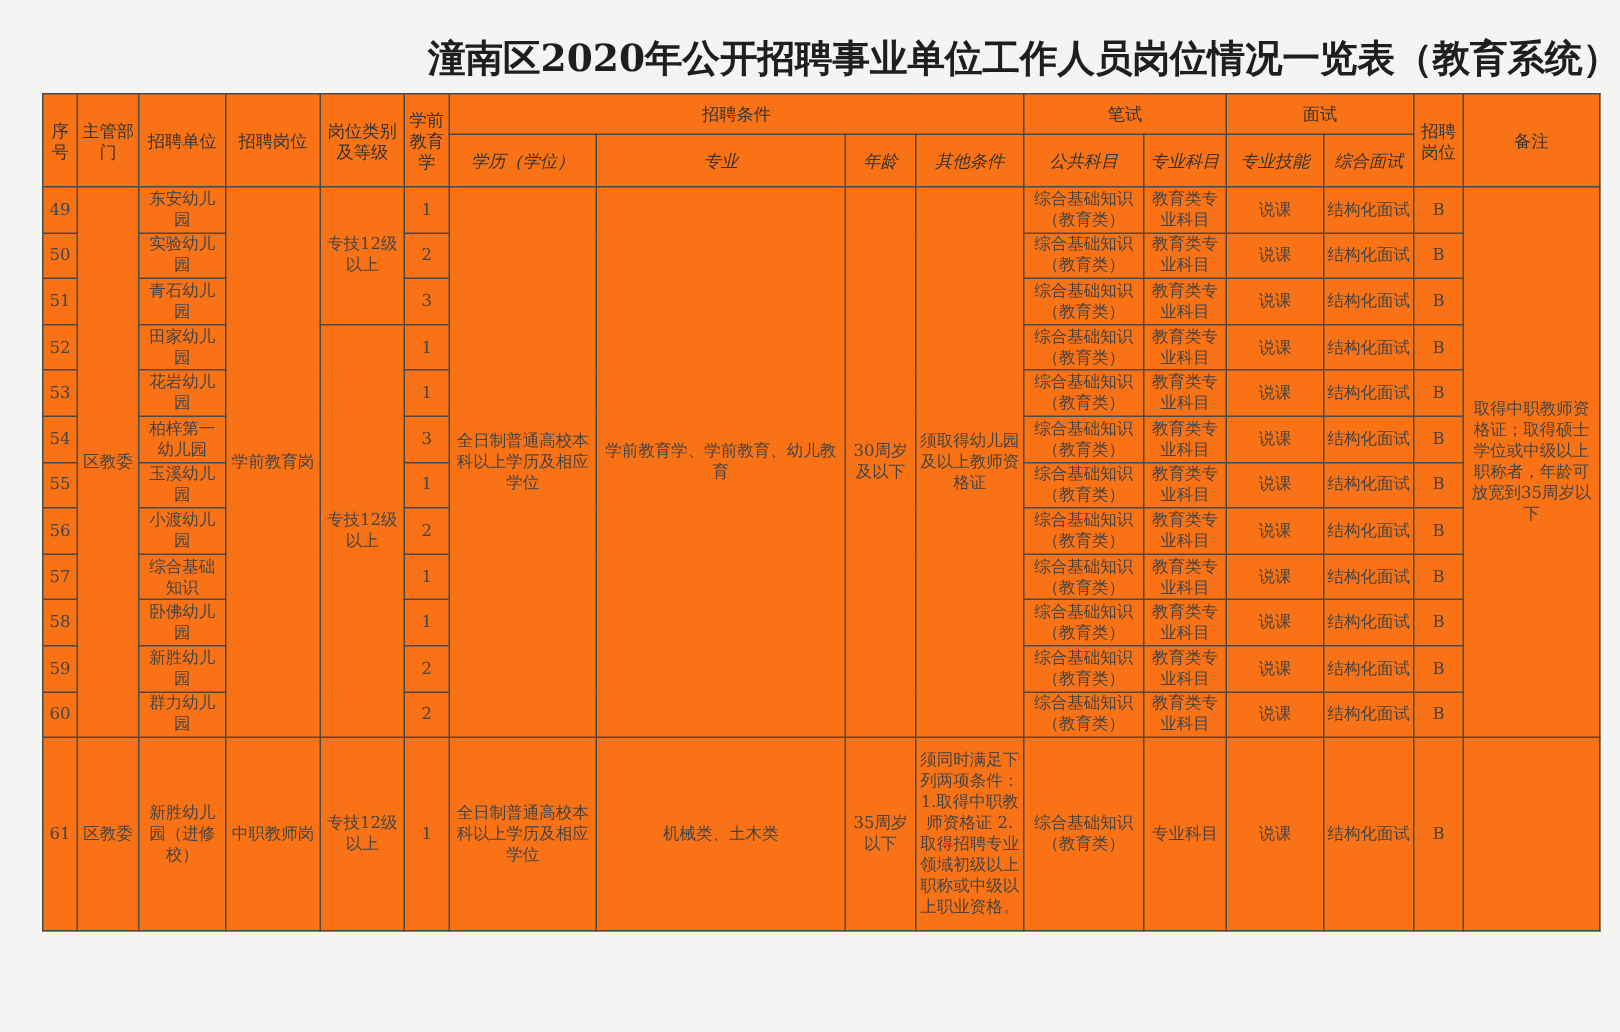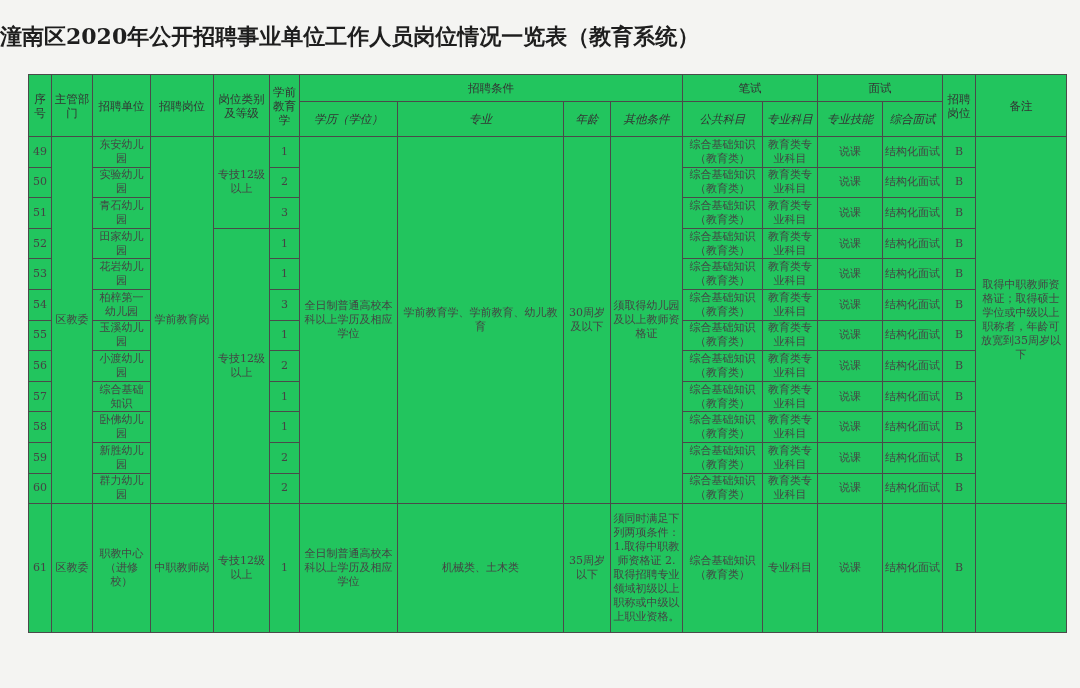--- a/index.html
+++ b/index.html
@@ -4,27 +4,27 @@
 <style>
   html, body { margin:0; padding:0; }
   body {
     width:1080px; height:688px; overflow:hidden;
     background:#f4f4f2;
     font-family:"DejaVu Serif","Liberation Serif",serif;
     color:#3a3a3a;
     position:relative;
   }
   .title {
-    position:absolute; left:0; top:22px; width:1080px; text-align:left;
-    font-size:22px; font-weight:bold; color:#1e1e1e; letter-spacing:0px;
+    position:absolute; left:0; top:22px; width:1080px; text-align:right;
+    font-size:25px; font-weight:bold; color:#1e1e1e; letter-spacing:0px;
   }
   table.grid {
-    position:absolute; left:28px; top:74px;
+    position:absolute; left:28px; top:62px;
     border-collapse:collapse; table-layout:fixed;
-    background:#22c55e;
+    background:#f97316;
   }
   table.grid td, table.grid th {
     border:1.4px solid #4a4a4a;
     text-align:center; vertical-align:middle;
     font-size:11px; line-height:14px; font-weight:normal;
     padding:0 2px; color:#444; overflow:hidden;
     word-break:break-all;
   }
   table.grid th { font-size:11.5px; color:#333; }
   .hdr1 th { height:26px; }
@@ -222,21 +222,21 @@
     <td class="tiny">综合基础知识（教育类）</td>
     <td class="tiny">教育类专业科目</td>
     <td>说课</td>
     <td class="sm">结构化面试</td>
     <td class="num">B</td>
   </tr>
 
   <tr class="r61">
     <td class="num">61</td>
     <td>区教委</td>
-    <td class="sm">职教中心（进修校）</td>
+    <td class="sm">新胜幼儿园（进修校）</td>
     <td class="sm">中职教师岗</td>
     <td class="sm">专技12级以上</td>
     <td class="num">1</td>
     <td class="sm">全日制普通高校本科以上学历及相应学位</td>
     <td class="sm">机械类、土木类</td>
     <td class="sm">35周岁以下</td>
     <td class="sm left">须同时满足下列两项条件：1.取得中职教师资格证 2.取得招聘专业领域初级以上职称或中级以上职业资格。</td>
     <td class="tiny">综合基础知识（教育类）</td>
     <td class="sm">专业科目</td>
     <td>说课</td>

